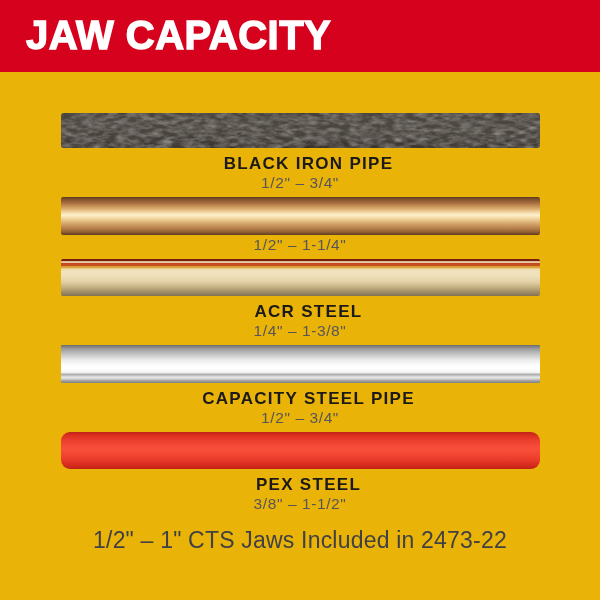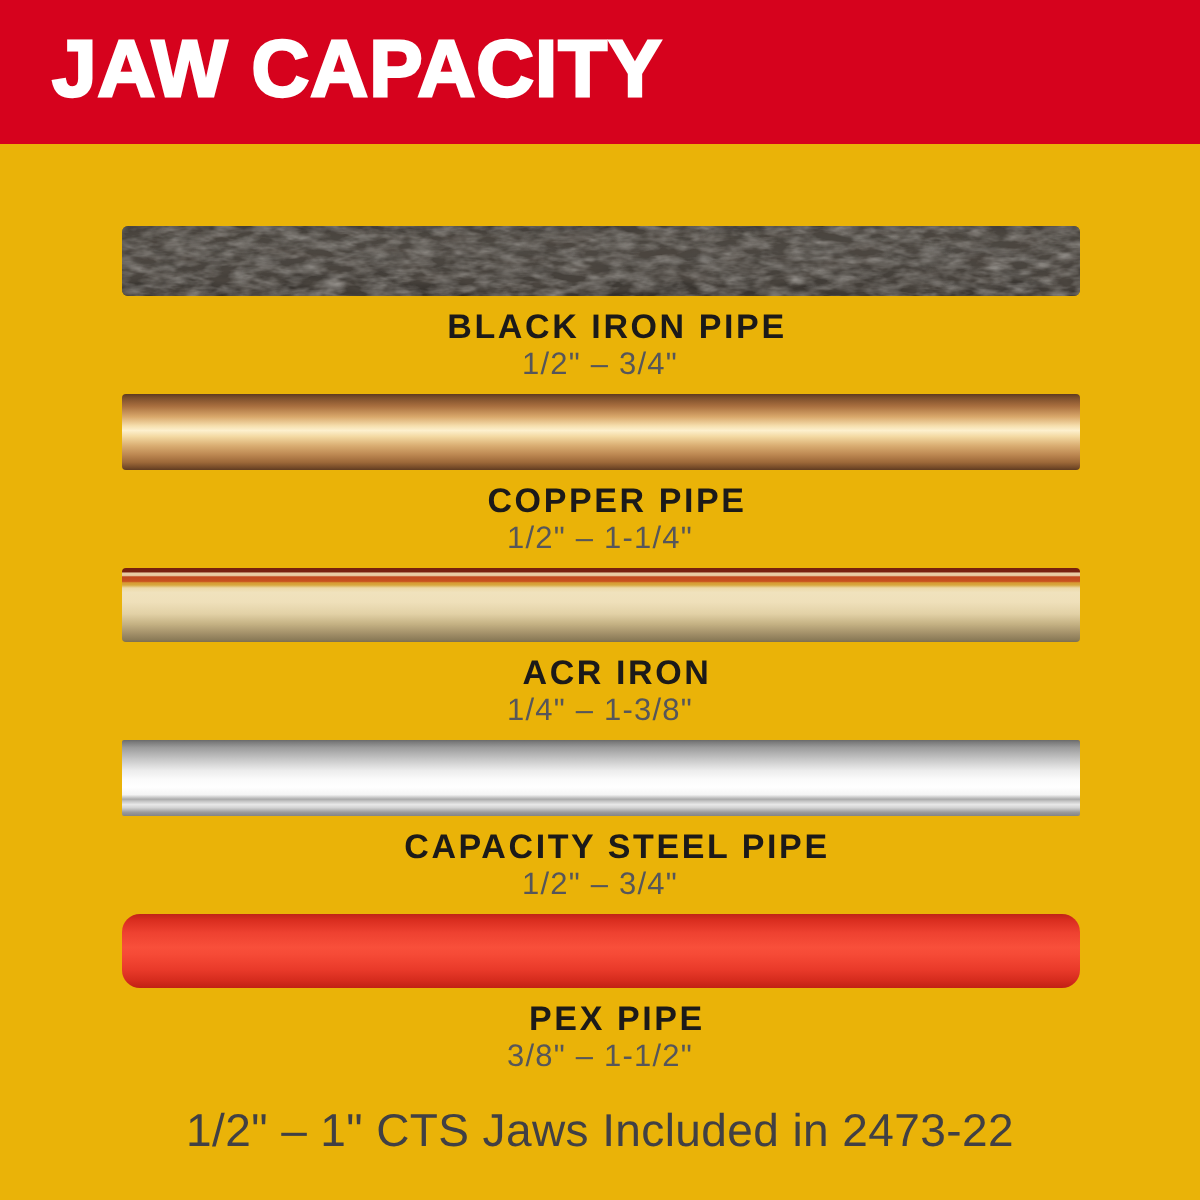--- a/index.html
+++ b/index.html
@@ -138,38 +138,37 @@
           <rect width="100%" height="100%" filter="url(#ironDark)"></rect>
           <rect width="100%" height="100%" filter="url(#ironLight)" opacity="0.6"></rect>
         </svg>
       </div>
       <h2 class="pipe-name">BLACK IRON PIPE</h2>
       <div class="pipe-range">1/2" – 3/4"</div>
     </section>
 
     <section class="pipe-section">
       <div class="pipe pipe-copper"></div>
-      <h2 class="pipe-name">COPPER PIPE</h2>
       <div class="pipe-range">1/2" – 1-1/4"</div>
     </section>
 
     <section class="pipe-section">
       <div class="pipe pipe-acr"></div>
-      <h2 class="pipe-name">ACR IRON</h2>
+      <h2 class="pipe-name">ACR STEEL</h2>
       <div class="pipe-range">1/4" – 1-3/8"</div>
     </section>
 
     <section class="pipe-section">
       <div class="pipe pipe-stainless"></div>
       <h2 class="pipe-name">CAPACITY STEEL PIPE</h2>
       <div class="pipe-range">1/2" – 3/4"</div>
     </section>
 
     <section class="pipe-section">
       <div class="pipe pipe-pex"></div>
-      <h2 class="pipe-name">PEX PIPE</h2>
+      <h2 class="pipe-name">PEX STEEL</h2>
       <div class="pipe-range">3/8" – 1-1/2"</div>
     </section>
 
     <div class="footer-note">1/2" – 1" CTS Jaws Included in 2473-22</div>
 
   </main>
 </div>
 
 </body></html>

